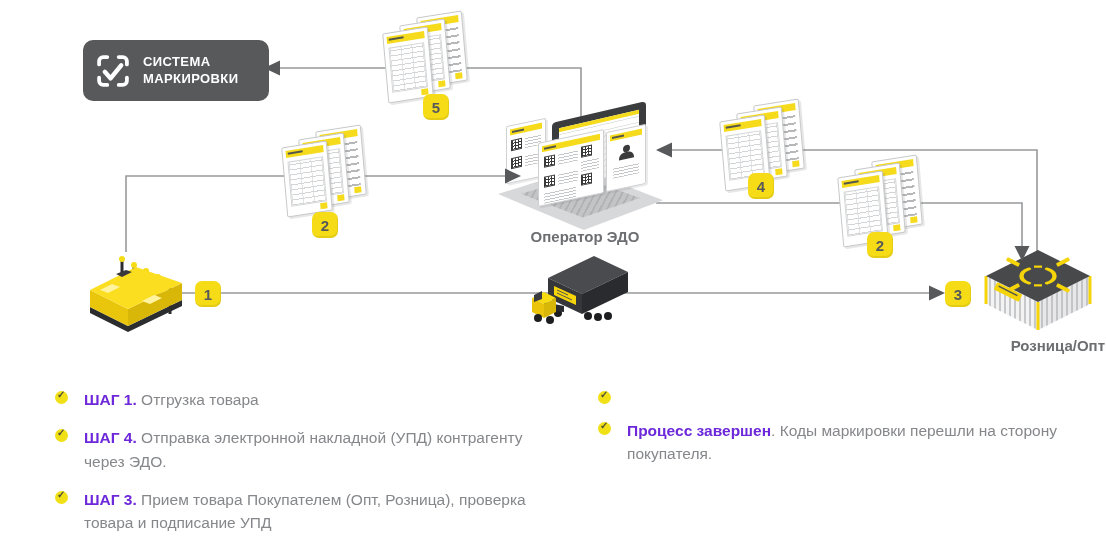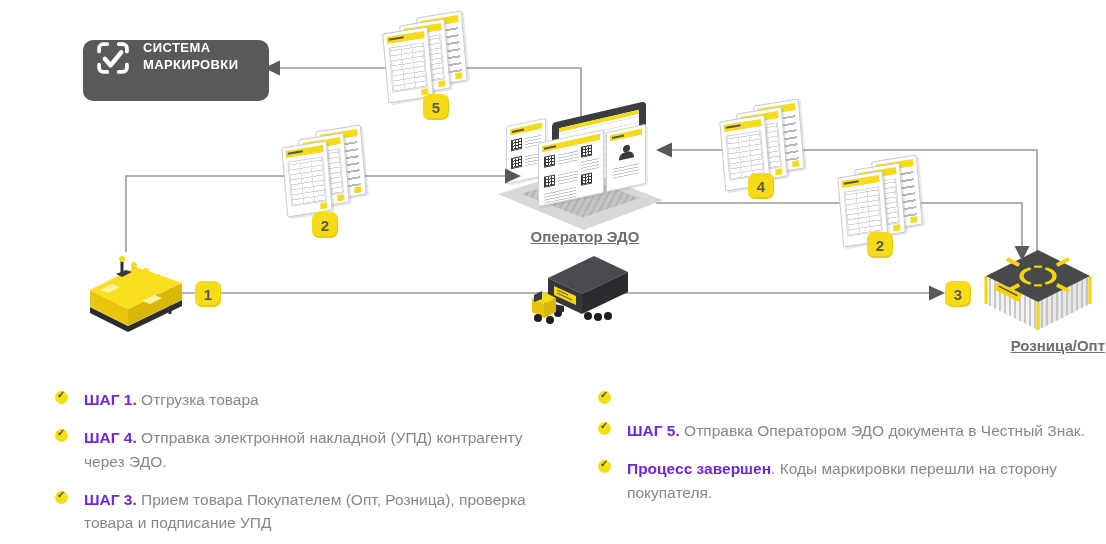--- a/index.html
+++ b/index.html
@@ -6,21 +6,21 @@
   html,body { background:#fff; }
   body { font-family:"Liberation Sans", sans-serif; }
   .canvas { position:relative; width:1106px; height:544px; background:#fff; overflow:hidden; }
 
   
   .lines { position:absolute; left:0; top:0; z-index:1; }
   .heads { position:absolute; left:0; top:0; z-index:5; pointer-events:none; }
 
   
   .sysbox { position:absolute; left:83px; top:40px; width:186px; height:61px;
-    background:#58595B; border-radius:10px; display:flex; align-items:flex-start; gap:12px;
+    background:#58595B; border-radius:10px; display:flex; align-items:center; gap:12px;
     padding:0 12px; z-index:3; }
   .sysbox .txt { color:#fff; font-weight:bold; font-size:13px; line-height:1.3; letter-spacing:.4px; }
 
   
   .docstack { position:absolute; width:84px; height:100px; z-index:2; }
   .sheet { position:absolute; width:46px; height:70px; background:#fff;
     border:1px solid #c7c8ca; border-radius:2px; transform:rotate(-9deg) skewX(-4deg);
     box-shadow:2px 2px 0 rgba(120,120,120,.18); }
   .sheet .hdr { position:absolute; left:3px; right:3px; top:3px; height:7px; background:#F5DB1C; }
   .sheet .hdr::before { content:""; position:absolute; left:2px; top:2px; width:15px; height:2px; background:#55564a; }
@@ -66,21 +66,21 @@
     background-image:repeating-linear-gradient(0deg,#c6c7c8 0 1px,transparent 1px 3px); }
   .avatar { position:absolute; left:12px; top:16px; width:16px; height:14px; }
   .avatar::before { content:""; position:absolute; left:4px; top:0; width:7px; height:7px;
     border-radius:50%; background:#3a3a3a; }
   .avatar::after { content:""; position:absolute; left:0; top:7px; width:15px; height:7px;
     border-radius:6px 6px 0 0; background:#3a3a3a; }
 
   .iconwrap { position:absolute; z-index:2; }
 
   
-  .lbl { position:absolute; color:#6d6e71; font-weight:bold; font-size:15px; z-index:3;text-decoration:underline; }
+  .lbl { position:absolute; color:#6d6e71; font-weight:bold; font-size:15px; z-index:3; }
 
   
   .legend-col { position:absolute; top:388px; z-index:2; }
   .legend-col.left  { left:55px;  width:485px; }
   .legend-col.right { left:598px; width:500px; }
   .legend-item { display:flex; align-items:flex-start; gap:16px; margin-bottom:15px; }
   .bullet { flex:0 0 13px; width:13px; height:13px; margin-top:3px; border-radius:50%;
     background:#F2E017; position:relative; }
   .bullet::before { content:"✓"; position:absolute; left:2px; top:-2px; font-size:10px;
     font-weight:bold; color:#4c4d3a; }
@@ -364,21 +364,17 @@
       <p><b>ШАГ 3.</b><span> Прием товара Покупателем (Опт, Розница), проверка товара и подписание УПД</span></p>
     </div>
   </div>
 
   <div class="legend-col right">
     <div class="legend-item">
       <span class="bullet"></span>
     </div>
     <div class="legend-item">
       <span class="bullet"></span>
-      <p><b>ШАГ 5.</b><span> Отправка Оператором ЭДО документа в Честный Знак.</span></p>
-    </div>
-    <div class="legend-item">
-      <span class="bullet"></span>
       <p><b>Процесс завершен</b><span>. Коды маркировки перешли на сторону покупателя.</span></p>
     </div>
   </div>
 
 </div>
 
 </body></html>

